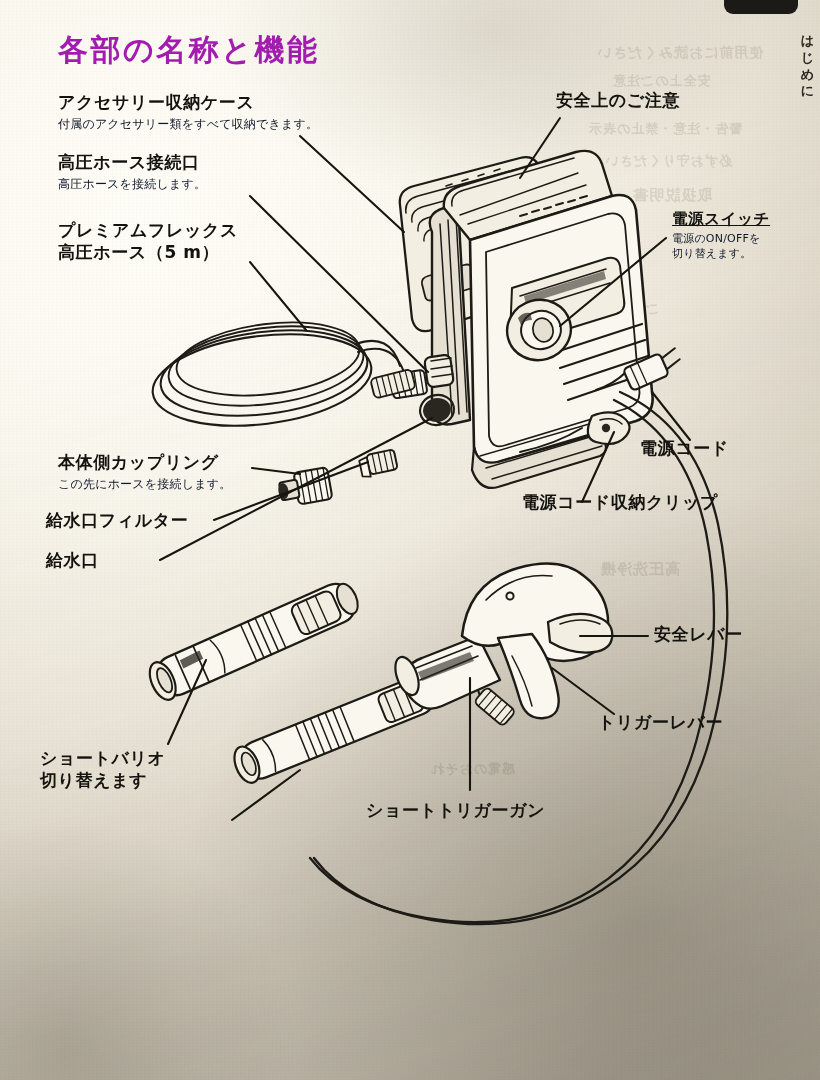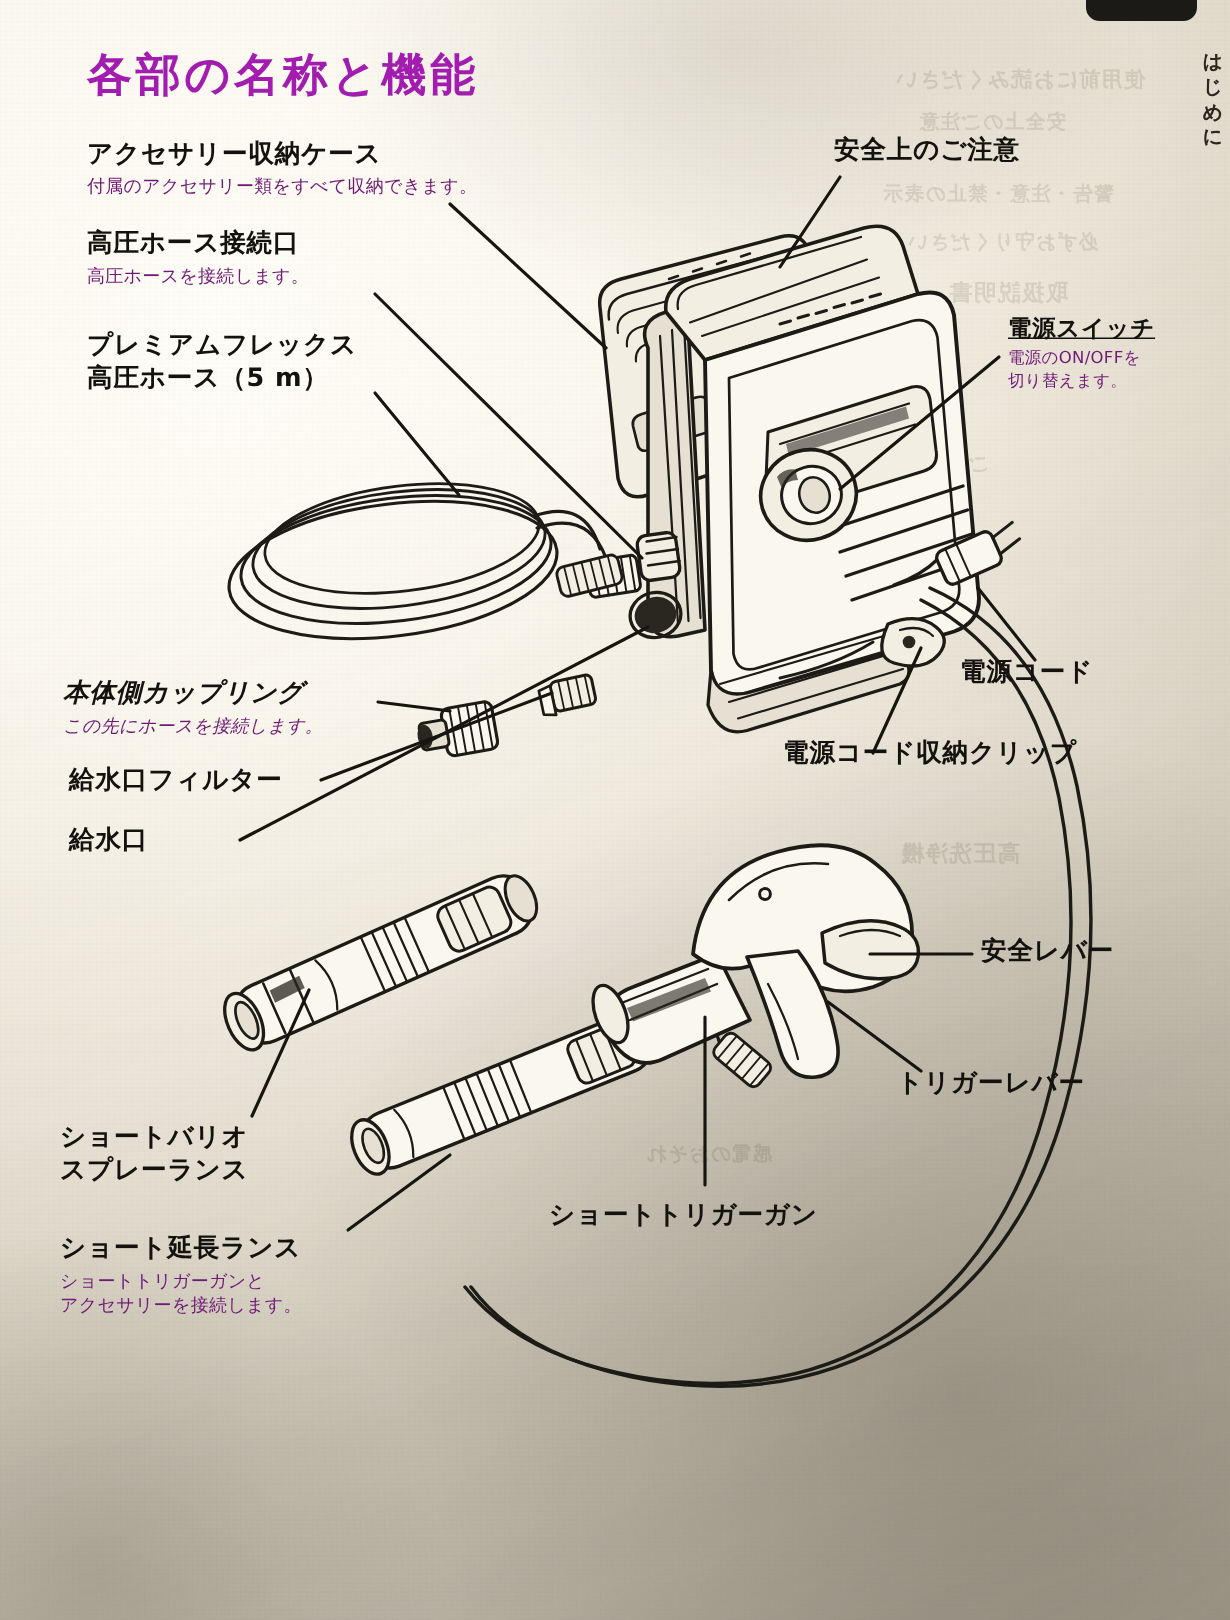--- a/index.html
+++ b/index.html
@@ -44,21 +44,21 @@
     background:#1c1a16;border-radius:0 0 9px 9px;}
   .side-label{position:absolute;top:26px;right:6px;width:22px;
     writing-mode:vertical-rl;font-size:13px;font-weight:700;color:#2a2720;
     letter-spacing:2px;line-height:1;}
   
   .page-title{position:absolute;left:58px;top:30px;font-size:30px;font-weight:700;
     color:#a21caf;letter-spacing:2.5px;}
   .lbl{position:absolute;color:#14120e;}
   .lbl .t{font-size:17px;font-weight:700;letter-spacing:.6px;line-height:1.28;white-space:pre-line;}
   .lbl .d{font-size:12px;font-weight:500;letter-spacing:.2px;line-height:1.34;
-    color:#701a75;margin-top:2px;white-space:pre-line;}
+    color:#0f172a;margin-top:2px;white-space:pre-line;}
   .lbl.sm .t{font-size:15.5px;text-decoration:underline;}
   .lbl.sm .d{font-size:11px;}
   
   #art{position:absolute;inset:0;width:820px;height:1080px;}
   #art .ink{fill:none;stroke:#1d1b16;stroke-linecap:round;stroke-linejoin:round;}
   #art .lead{fill:none;stroke:#17150f;stroke-width:2.1;stroke-linecap:round;}
   #art .w{fill:#faf7ee;}
   #art .w2{fill:#f2eee2;}
   #art .w3{fill:#e5e0d2;}
   #art .dk{fill:#2a2720;}
@@ -275,43 +275,38 @@
   <div class="lbl" style="left:58px;top:152px;">
     <div class="t">高圧ホース接続口</div>
     <div class="d">高圧ホースを接続します。</div>
   </div>
 
   <div class="lbl" style="left:58px;top:220px;">
     <div class="t">プレミアムフレックス
 高圧ホース（5 m）</div>
   </div>
 
-  <div class="lbl" style="left:42px;top:452px;font-style:italic;">
+  <div class="lbl" style="left:58px;top:452px;">
     <div class="t">本体側カップリング</div>
     <div class="d">この先にホースを接続します。</div>
   </div>
 
   <div class="lbl" style="left:46px;top:510px;">
     <div class="t">給水口フィルター</div>
   </div>
 
   <div class="lbl" style="left:46px;top:550px;">
     <div class="t">給水口</div>
   </div>
 
   <div class="lbl" style="left:40px;top:748px;">
     <div class="t">ショートバリオ
-スプレーランス</div>
-  </div>
-
-  <div class="lbl" style="left:40px;top:822px;">
-    <div class="t">ショート延長ランス</div>
-    <div class="d">ショートトリガーガンと
-アクセサリーを接続します。</div>
-  </div>
+切り替えます</div>
+  </div>
+
 
   <div class="lbl" style="left:366px;top:800px;">
     <div class="t">ショートトリガーガン</div>
   </div>
 
   <div class="lbl" style="left:556px;top:90px;">
     <div class="t">安全上のご注意</div>
   </div>
 
   <div class="lbl sm" style="left:672px;top:210px;">

